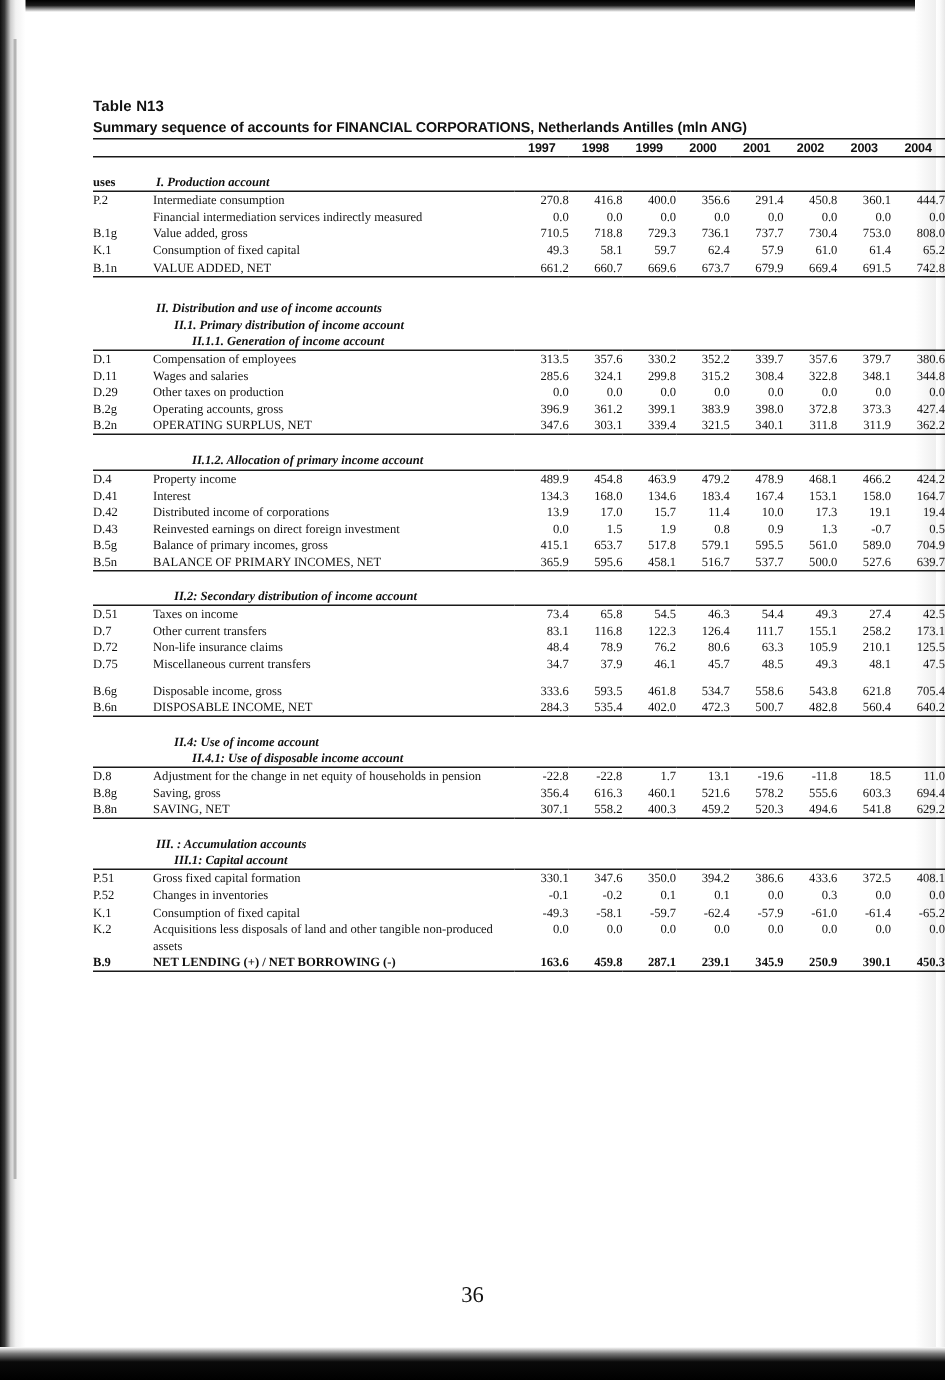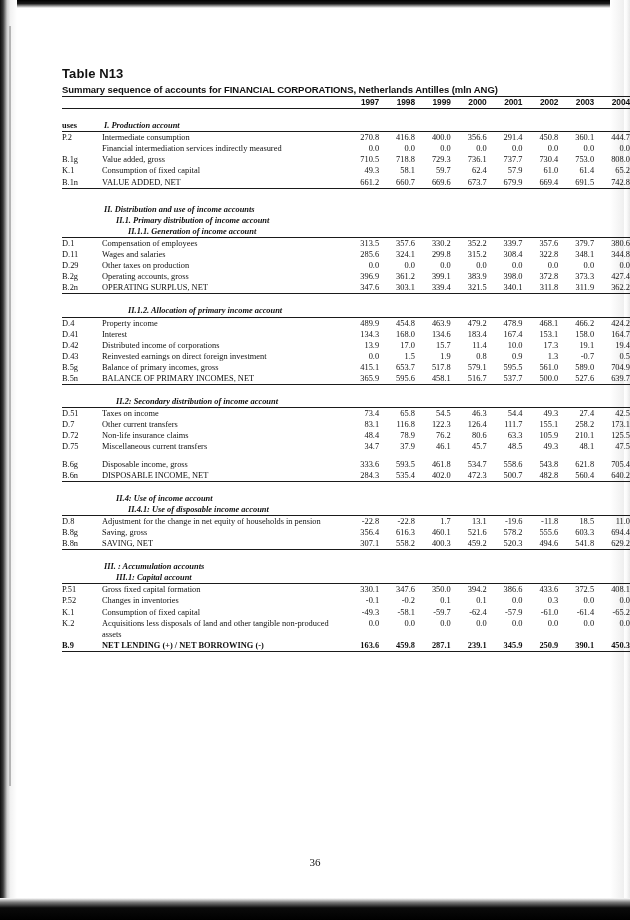--- a/index.html
+++ b/index.html
@@ -46,21 +46,21 @@
   .page {
     position: absolute;
     left: 62px;
     top: 66px;
     width: 568px;
   }
 
   .table-id {
     font-family: "Liberation Sans", sans-serif;
     font-weight: bold;
-    font-size: 13px;
+    font-size: 10px;
     letter-spacing: 0.1px;
     margin-bottom: 3px;
   }
   .table-title {
     font-family: "Liberation Sans", sans-serif;
     font-weight: bold;
     font-size: 9.5px;
     letter-spacing: -0.05px;
     white-space: nowrap;
   }
@@ -83,21 +83,21 @@
   col.c-year  { width: 35.8px; }
 
   .yearhead td {
     font-family: "Liberation Sans", sans-serif;
     font-weight: bold;
     font-size: 8.3px;
     text-align: right;
     padding: 1px 2px 1.5px 0;
     letter-spacing: -0.1px;
   }
-  .rule-top td    { border-top: 1.5px solid #1a1a1a; }
+  .rule-top td    { border-top: 1.5px solid #1a1a1a; text-align: center; }
   .rule-bottom td { border-bottom: 1.5px solid #1a1a1a; }
 
   .code {
     font-size: 8.4px;
     padding-left: 0px;
     white-space: nowrap;
   }
   .label {
     font-size: 8.4px;
     padding-left: 2px;
@@ -139,21 +139,21 @@
   .wrapline {
     padding-left: 2px;
     font-size: 8.4px;
   }
 
   .pageno {
     position: absolute;
     left: 0; top: 856px;
     width: 630px;
     text-align: center;
-    font-size: 11px;
+    font-size: 15px;
     font-family: "Liberation Serif", serif;
   }
 </style>
 </head>
 <body>
 
 <div class="scan-edge-top"></div>
 <div class="page-shadow-right"></div>
 <div class="scan-edge-right"></div>
 

